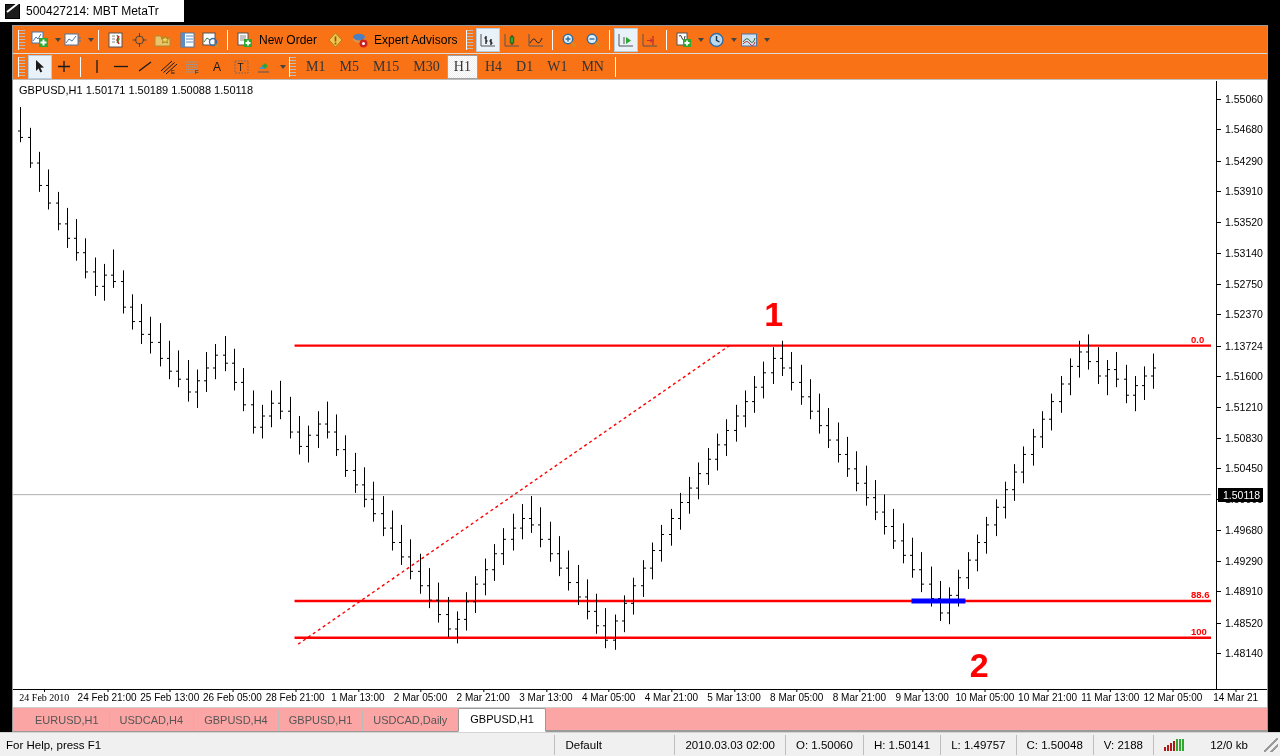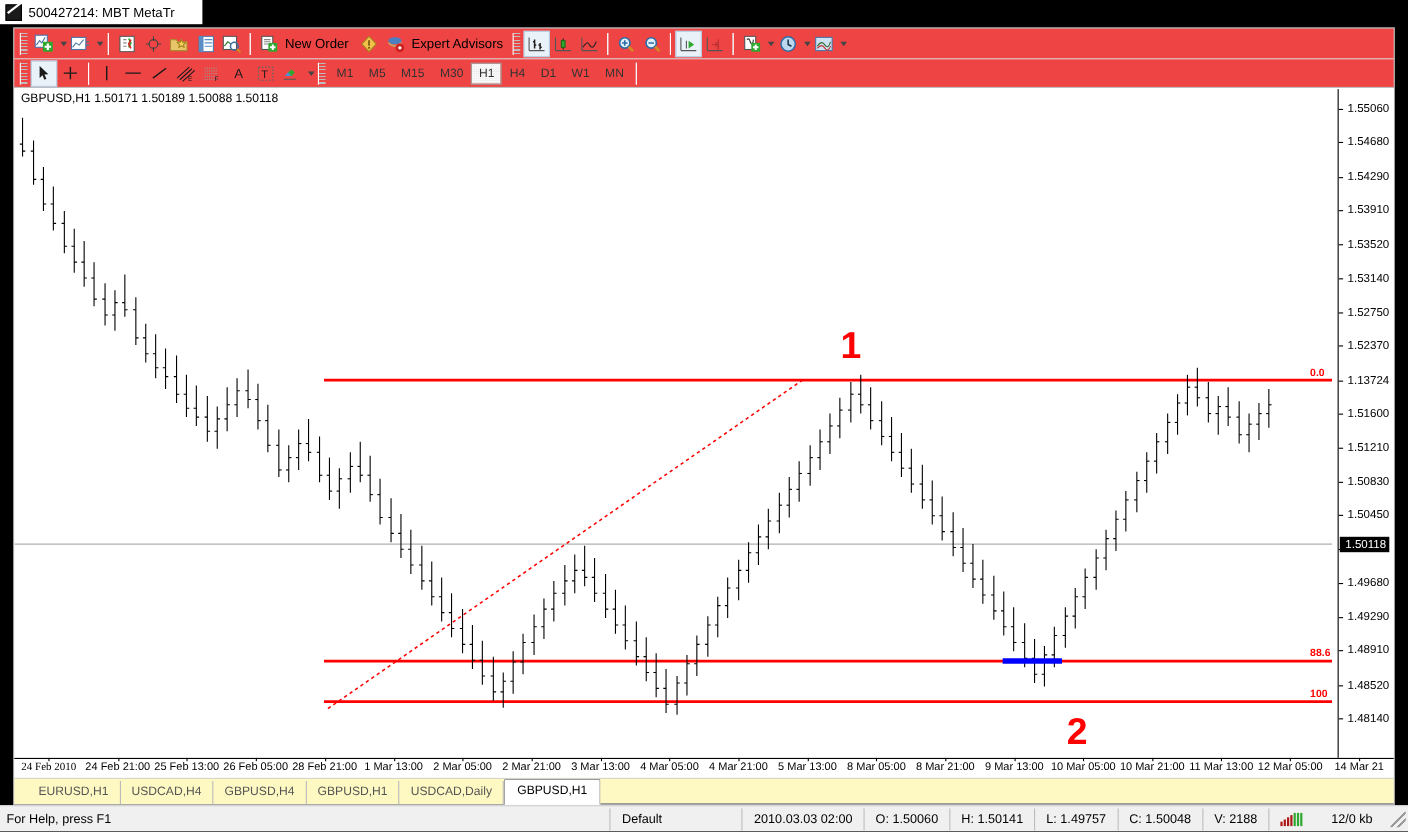--- a/index.html
+++ b/index.html
@@ -74,21 +74,21 @@
   .wbtns { position: absolute; right: 3px; top: 2px; display: flex; gap: 3px; }
   .wbtn {
     width: 19px; height: 17px; border: 1px solid #9eb6cc;
     background: linear-gradient(#fbfdfe,#e3edf6);
     font-size: 10px; color: #2b4a6b; display: flex;
     align-items: center; justify-content: center; line-height: 1;
   }
 
   
   .toolbar {
-    height: 28px; background: #ef4444;
+    height: 28px; background: #f97316;
     display: flex; align-items: center; padding-left: 2px;
     border-bottom: 1px solid #dcdcdc;
   }
   .toolbar2 { height: 26px; border-bottom: 1px solid #bdbdbd; }
   .grip {
     width: 7px; height: 20px; margin: 0 3px; flex: 0 0 auto;
     background: repeating-linear-gradient(to bottom, #bcbcbc 0 1px, transparent 1px 3px);
     border-left: 1px solid #fff;
   }
   .tsep {
@@ -104,22 +104,22 @@
   .tbtn svg { display: block; }
   .caret {
     width: 0; height: 0; margin-left: 3px;
     border-left: 3px solid transparent; border-right: 3px solid transparent;
     border-top: 4px solid #444;
   }
   .tlabel { font-size: 12px; color: #000; padding: 0 6px 0 3px; white-space: nowrap; }
 
   
   .tf {
-    font-size: 11px; color: #333; padding: 3px 6px; min-width: 28px;
-    text-align: right; cursor: default; border: 1px solid transparent;
+    font-size: 14px; color: #333; padding: 3px 6px; min-width: 28px;
+    text-align: left; cursor: default; border: 1px solid transparent; font-family: Liberation Serif, serif;
   }
   .tf.active {
     border: 1px solid #a0a0a0;
     background: repeating-conic-gradient(#fff 0 25%, #ededed 0 50%) 0 0/2px 2px;
   }
 
   
   .chartwrap {
     flex: 1 1 auto; position: relative; background: #ffffff;
     border-top: 1px solid #fff; overflow: hidden;
@@ -166,21 +166,21 @@
     position: absolute; top: 2px; font-size: 10px; color: #000;
     white-space: nowrap; transform: translateX(-50%);
   }
   .ttick .bar {
     position: absolute; left: 50%; top: -3px; width: 1px; height: 3px;
     background: #000;
   }
 
   
   .tabstrip {
-    height: 24px; background: #fef9c3; display: flex; align-items: flex-end;
+    height: 24px; background: #fca5a5; display: flex; align-items: flex-end;
     padding-left: 12px; flex: 0 0 auto; border-top: 1px solid #cfcfcf;
   }
   .ctab {
     font-size: 11px; color: #555; padding: 4px 10px 5px;
     border-right: 1px solid #bbb; cursor: default; white-space: nowrap;
     line-height: 1.1;
   }
   .ctab.active {
     color: #000; background: #fff; border: 1px solid #9a9a9a;
     border-bottom: 1px solid #fff; font-weight: normal;

